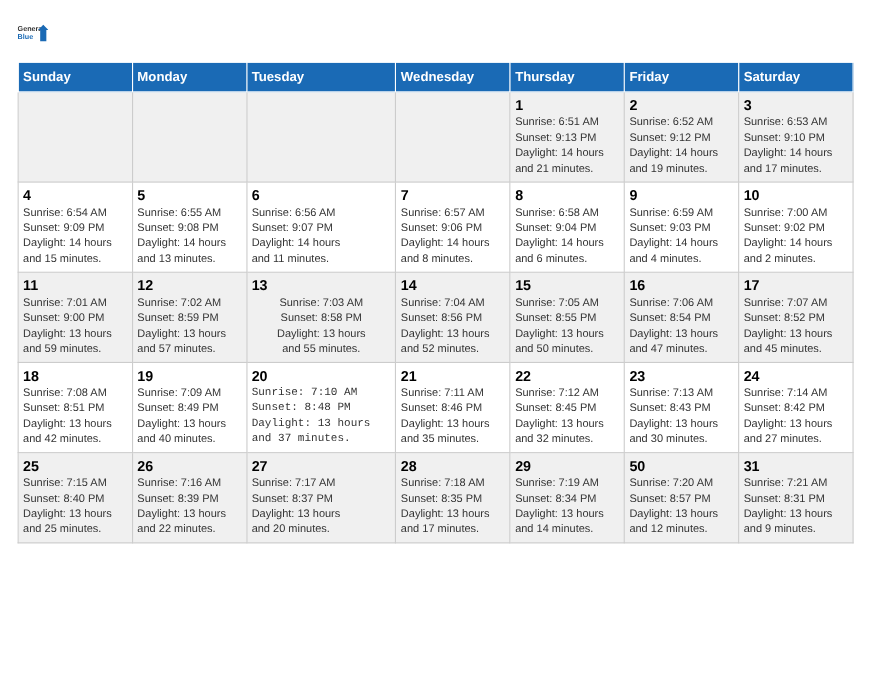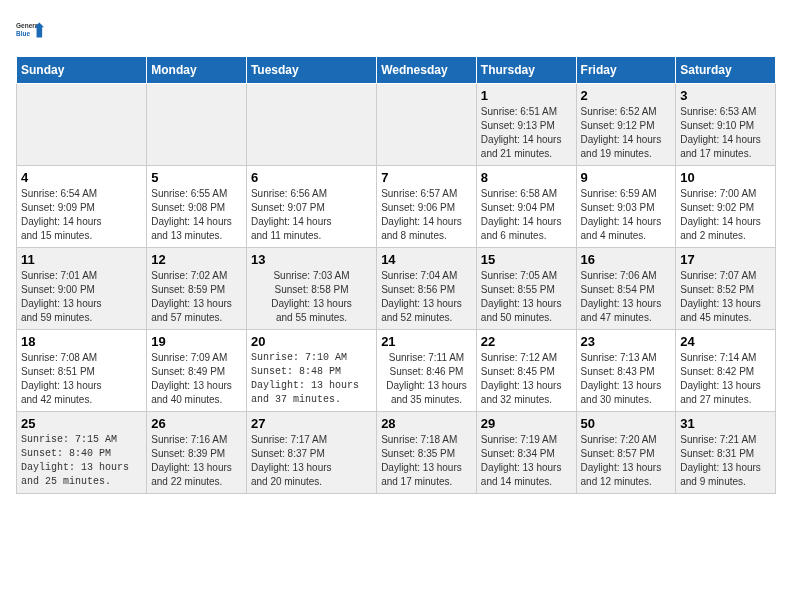--- a/index.html
+++ b/index.html
@@ -254,21 +254,21 @@
         </td>
         <td>
           <div class="day-num">20</div>
           <div class="day-info" style="white-space: pre-line; font-family: Liberation Mono, monospace;">Sunrise: 7:10 AM
 Sunset: 8:48 PM
 Daylight: 13 hours
 and 37 minutes.</div>
         </td>
         <td>
           <div class="day-num">21</div>
-          <div class="day-info" style="white-space: pre-line; text-align: center;">Sunrise: 7:11 AM
+          <div class="day-info" style="white-space: pre-line;">Sunrise: 7:11 AM
 Sunset: 8:46 PM
 Daylight: 13 hours
 and 35 minutes.</div>
         </td>
         <td>
           <div class="day-num">22</div>
           <div class="day-info" style="white-space: pre-line;">Sunrise: 7:12 AM
 Sunset: 8:45 PM
 Daylight: 13 hours
 and 32 minutes.</div>
@@ -284,21 +284,21 @@
           <div class="day-num">24</div>
           <div class="day-info" style="white-space: pre-line;">Sunrise: 7:14 AM
 Sunset: 8:42 PM
 Daylight: 13 hours
 and 27 minutes.</div>
         </td>
       </tr>
       <tr>
         <td>
           <div class="day-num">25</div>
-          <div class="day-info" style="white-space: pre-line; font-family: Liberation Mono, monospace;">Sunrise: 7:15 AM
+          <div class="day-info" style="white-space: pre-line;">Sunrise: 7:15 AM
 Sunset: 8:40 PM
 Daylight: 13 hours
 and 25 minutes.</div>
         </td>
         <td>
           <div class="day-num">26</div>
           <div class="day-info" style="white-space: pre-line;">Sunrise: 7:16 AM
 Sunset: 8:39 PM
 Daylight: 13 hours
 and 22 minutes.</div>

